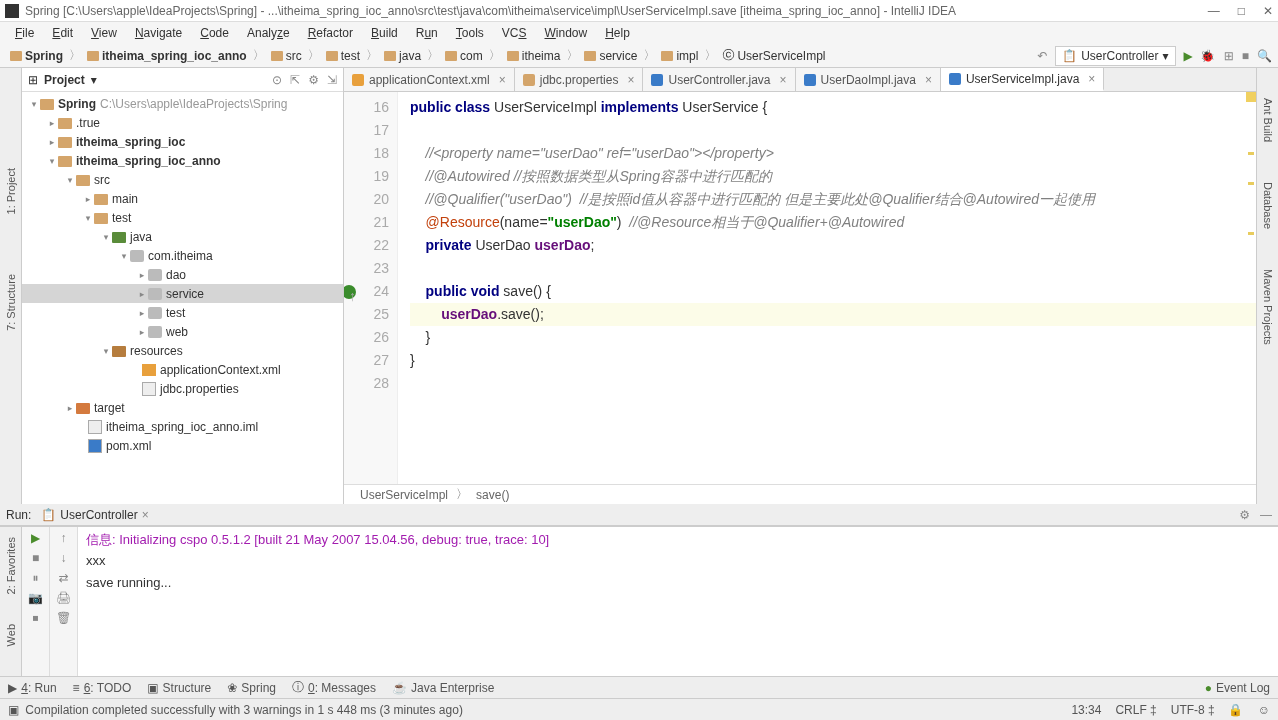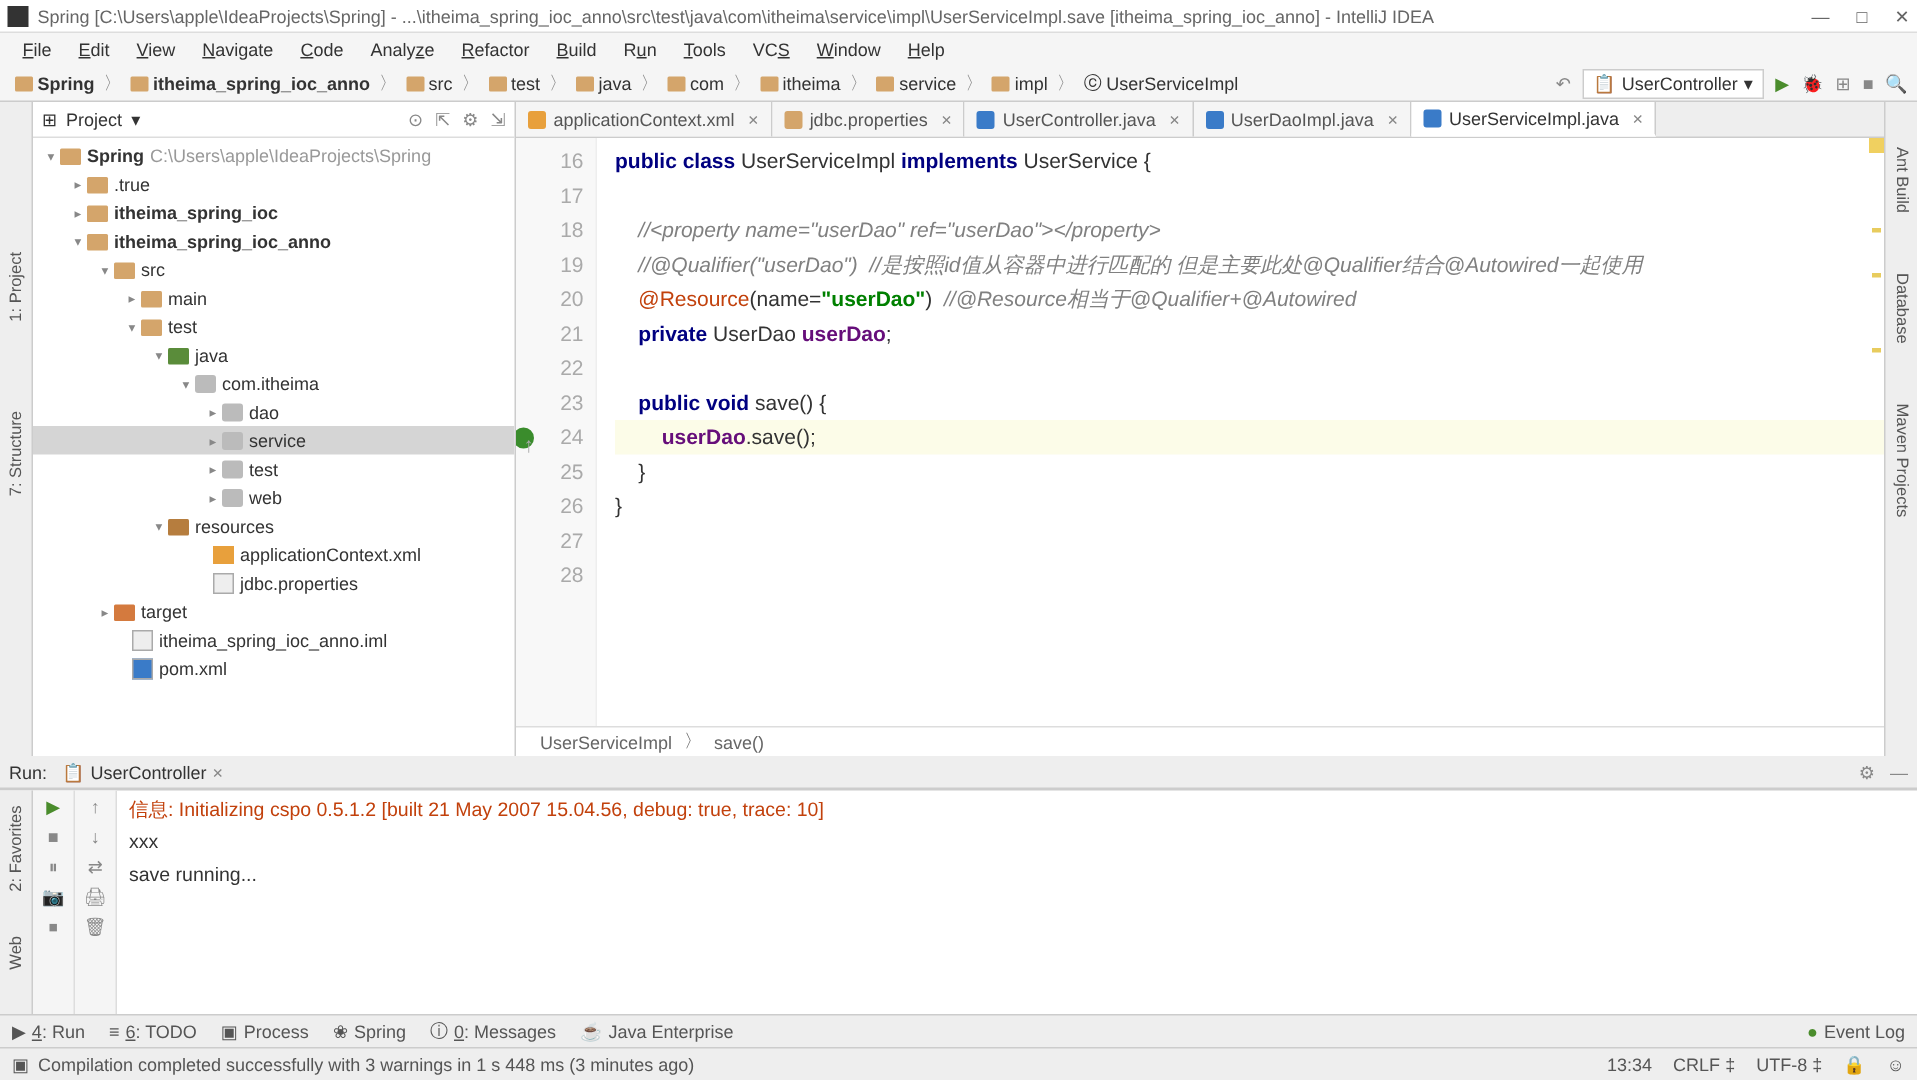--- a/index.html
+++ b/index.html
@@ -25,21 +25,21 @@
 .run-play { color: #4a8c2c; }
 .run-bug { color: #4a8c2c; }
 
 .main-area { display: flex; height: 436px; }
 
 .left-tool-strip { width: 22px; background: #eee; border-right: 1px solid #ccc; display: flex; flex-direction: column; align-items: center; padding-top: 100px; gap: 60px; }
 .left-tool-strip .vtext { writing-mode: vertical-rl; transform: rotate(180deg); font-size: 11px; color: #555; }
 
 .project-panel { width: 322px; background: #fff; border-right: 1px solid #ccc; display: flex; flex-direction: column; }
 .panel-header { height: 24px; display: flex; align-items: center; padding: 0 6px; border-bottom: 1px solid #ddd; gap: 6px; }
-.panel-title { font-weight: normal; }
+.panel-title { font-weight: bold; }
 .panel-icons { margin-left: auto; display: flex; gap: 8px; color: #888; }
 
 .tree { flex: 1; overflow: auto; padding: 2px 0; }
 .tree-row { display: flex; align-items: center; height: 19px; padding-left: 0; }
 .tree-row.selected { background: #d5d5d5; }
 .tree-toggle { width: 12px; color: #888; text-align: center; font-size: 9px; }
 .tree-icon { width: 14px; height: 14px; margin-right: 4px; }
 .folder-icon { background: #d4a56b; border-radius: 1px; height: 11px; margin-top: 2px; }
 .package-icon { background: #bbb; border-radius: 2px; height: 12px; }
 .file-icon { background: #eee; border: 1px solid #aaa; height: 14px; }
@@ -359,20 +359,21 @@
         <div class="gutter-line"><div class="gutter-mark">↑</div>24</div>
         <div class="gutter-line">25</div>
         <div class="gutter-line">26</div>
         <div class="gutter-line">27</div>
         <div class="gutter-line">28</div>
       </div>
       <div class="code-lines">
         <div class="code-line"><span class="kw">public class </span><span>UserServiceImpl </span><span class="kw">implements </span><span>UserService {</span></div>
         <div class="code-line"></div>
         <div class="code-line"><span class="comment">    //&lt;property name="userDao" ref="userDao"&gt;&lt;/property&gt;</span></div>
+        <div class="code-line"><span class="comment">    //@Autowired //按照数据类型从Spring容器中进行匹配的</span></div>
         <div class="code-line"><span class="comment">    //@Qualifier("userDao")  //是按照id值从容器中进行匹配的 但是主要此处@Qualifier结合@Autowired一起使用</span></div>
         <div class="code-line">    <span class="anno">@Resource</span><span>(name=</span><span class="str">"userDao"</span><span>)  </span><span class="comment">//@Resource相当于@Qualifier+@Autowired</span></div>
         <div class="code-line">    <span class="kw">private </span><span>UserDao </span><span class="field">userDao</span><span>;</span></div>
         <div class="code-line"></div>
         <div class="code-line">    <span class="kw">public void </span><span>save() {</span></div>
         <div class="code-line highlight-line">        <span class="field">userDao</span><span>.save();</span></div>
         <div class="code-line">    }</div>
         <div class="code-line">}</div>
         <div class="code-line"></div>
       </div>
@@ -418,39 +419,39 @@
     <span style="color:#888">⏹</span>
   </div>
   <div class="run-controls2">
     <span style="color:#888">↑</span>
     <span style="color:#888">↓</span>
     <span style="color:#888">⇄</span>
     <span style="color:#888">🖨</span>
     <span style="color:#888">🗑</span>
   </div>
   <div class="console">
-    <div class="console-line" style="color:#c2410c">信息: Initializing cspo 0.5.1.2 [built 21 May 2007 15.04.56, debug: true, trace: 10]</div>
+    <div class="console-line" style="color:#a21caf">信息: Initializing cspo 0.5.1.2 [built 21 May 2007 15.04.56, debug: true, trace: 10]</div>
     <div class="console-line">xxx</div>
     <div class="console-line">save running...</div>
     <div class="console-line"></div>
   </div>
 </div>
 
 <div class="bottom-tabs">
   <div class="bottom-tab">
       <span>▶</span>
       <span><u>4</u>: Run</span>
     </div>
   <div class="bottom-tab">
       <span>≡</span>
       <span><u>6</u>: TODO</span>
     </div>
   <div class="bottom-tab">
       <span>▣</span>
-      <span>Process</span>
+      <span>Structure</span>
     </div>
   <div class="bottom-tab">
       <span>❀</span>
       <span>Spring</span>
     </div>
   <div class="bottom-tab">
       <span>ⓘ</span>
       <span><u>0</u>: Messages</span>
     </div>
   <div class="bottom-tab">

